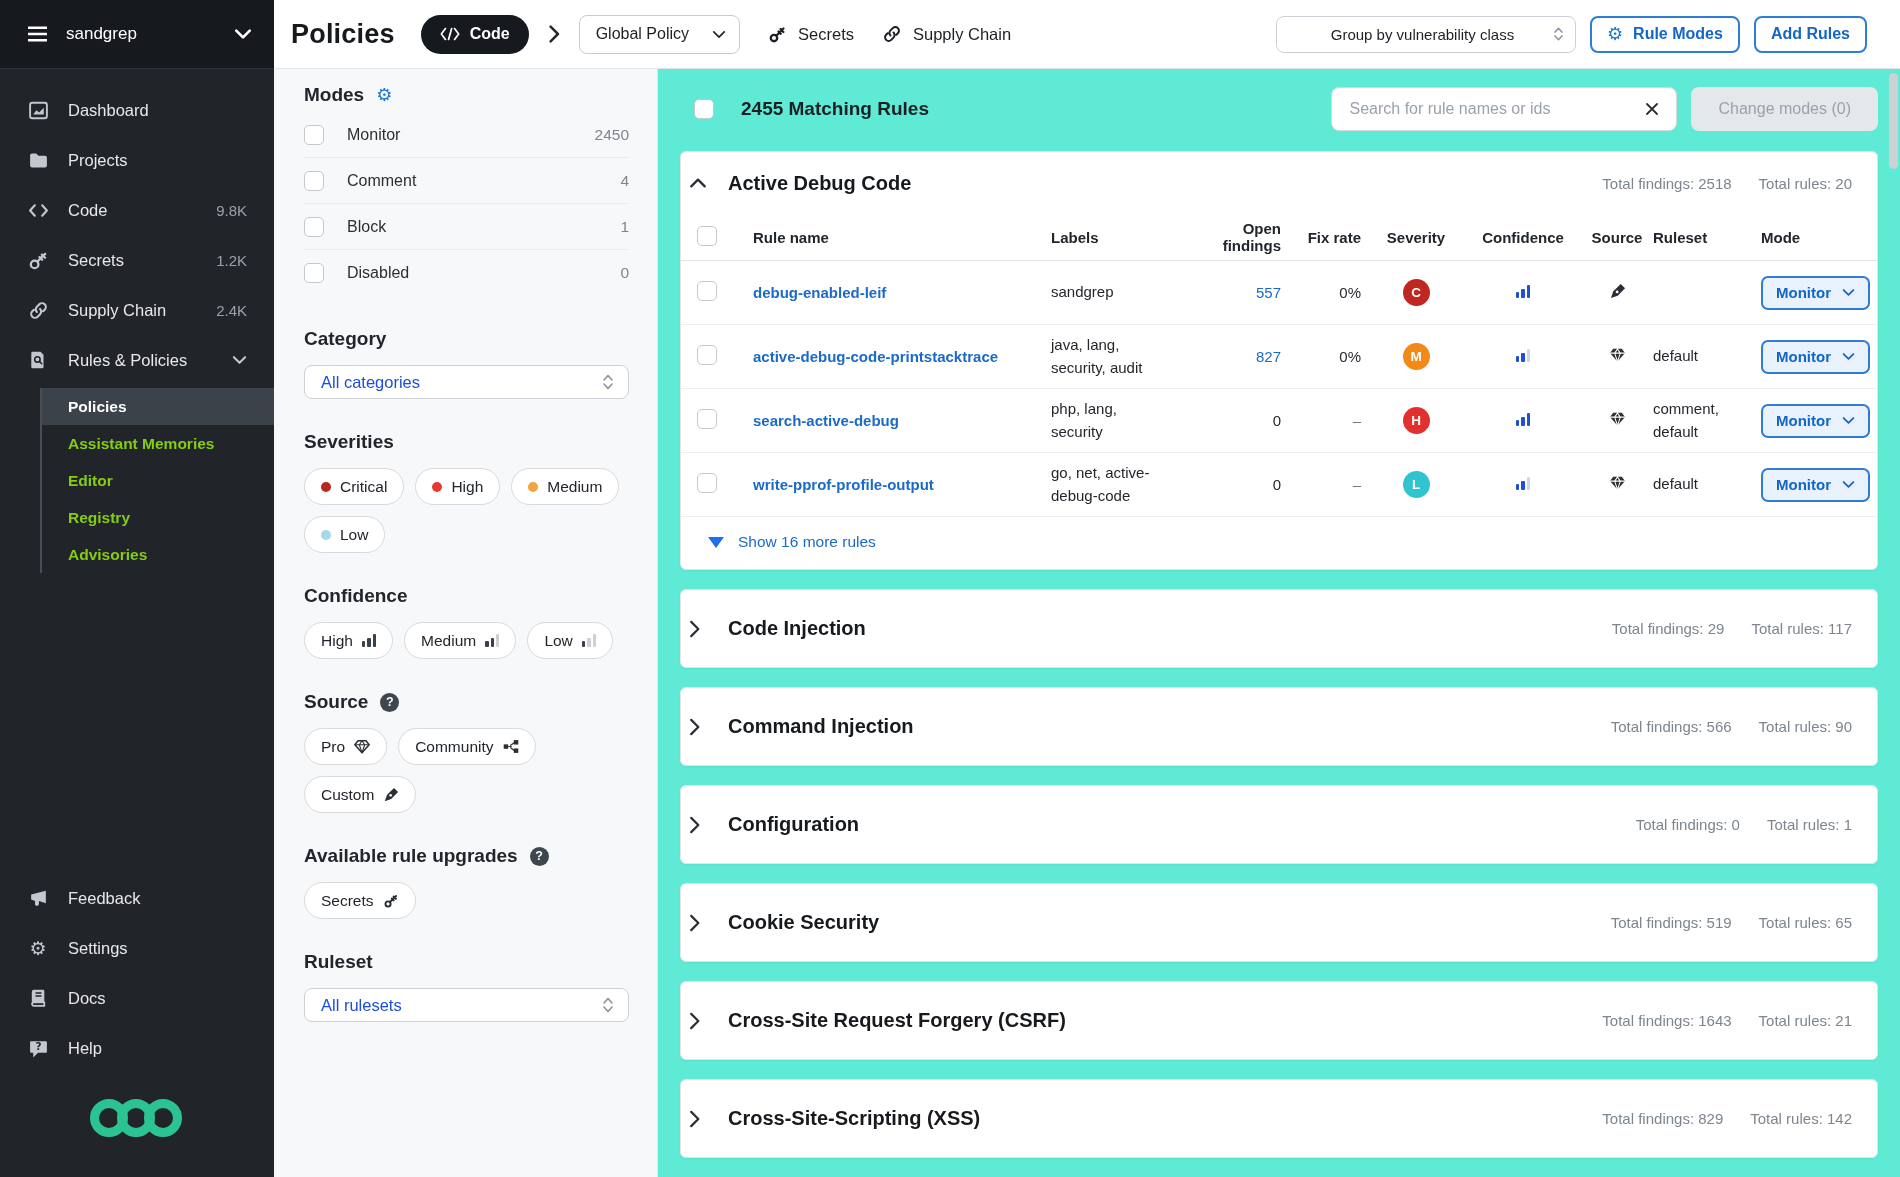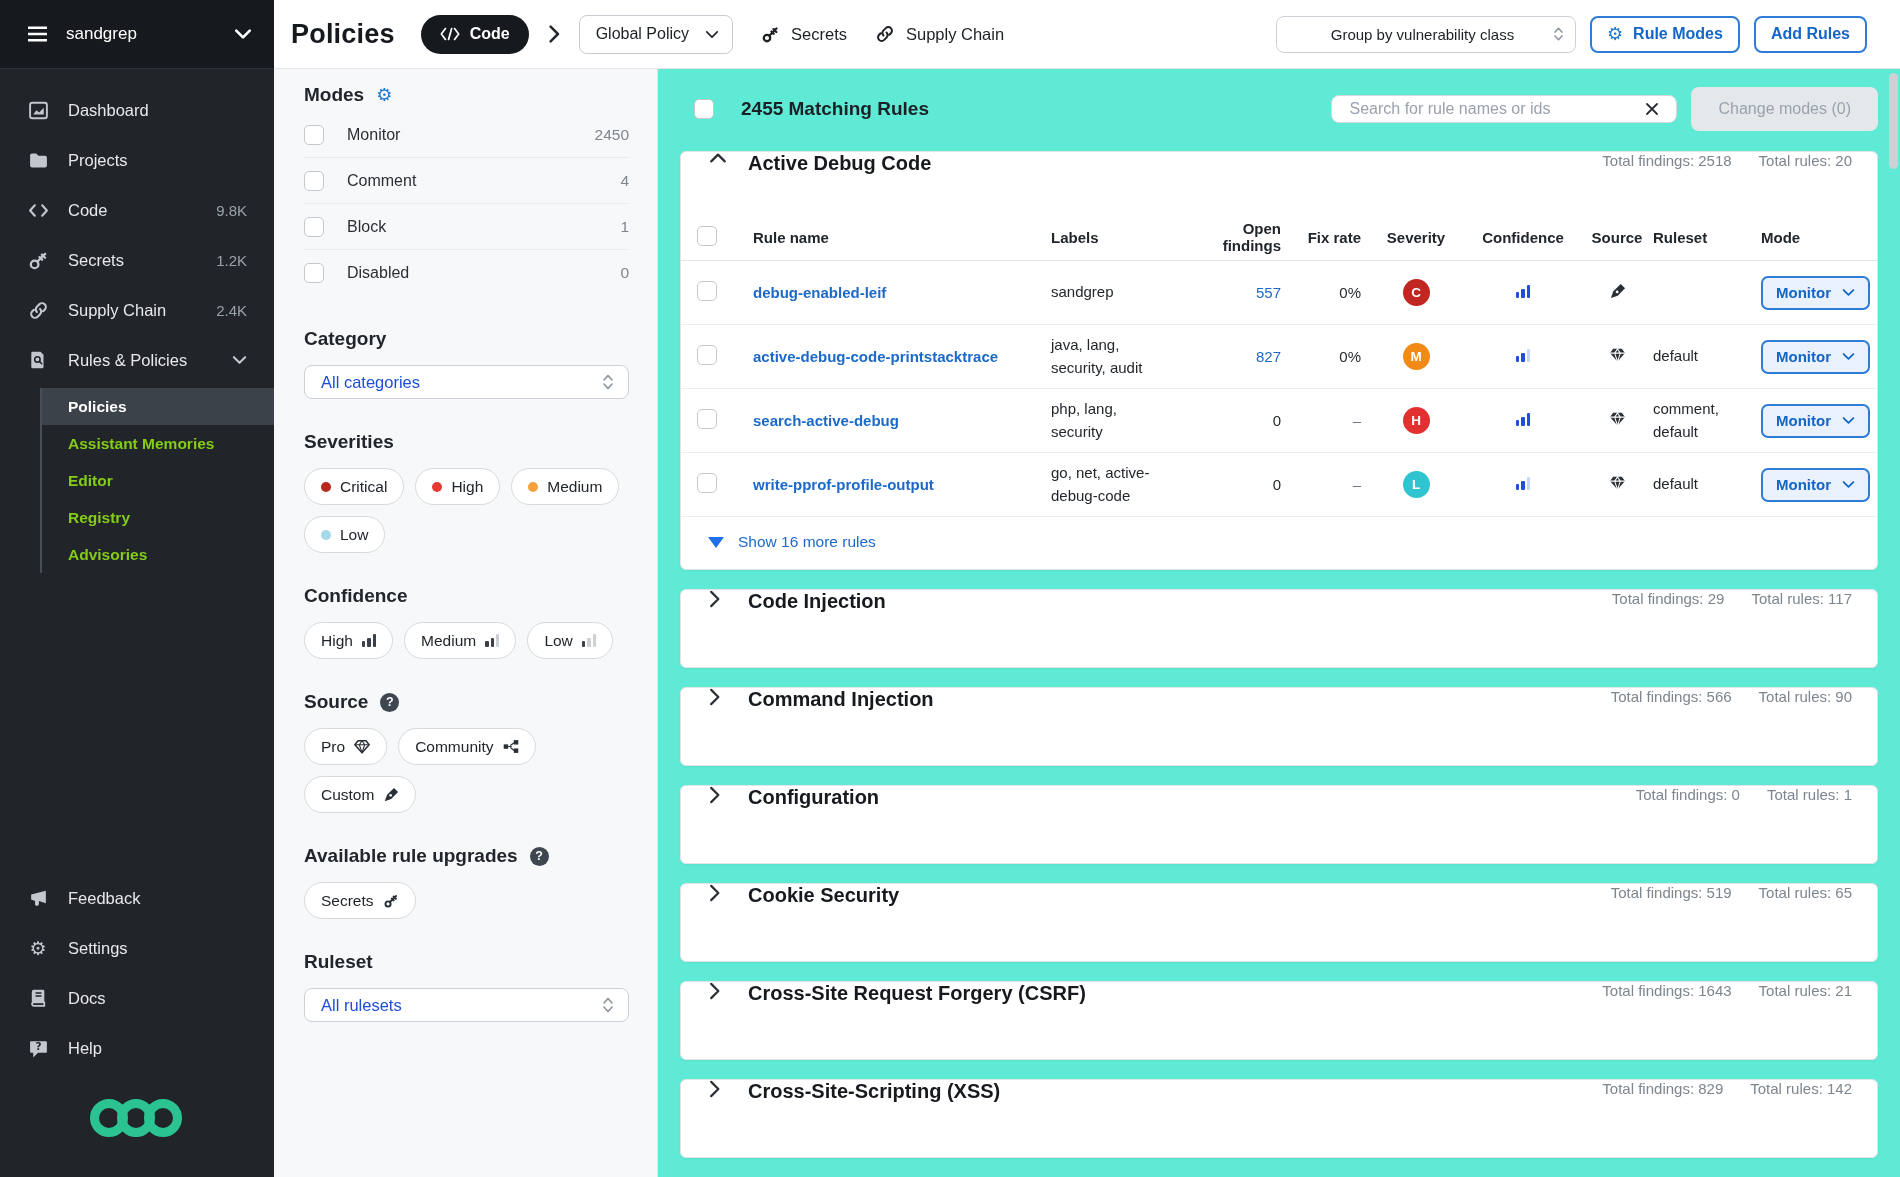--- a/index.html
+++ b/index.html
@@ -32,21 +32,21 @@
   .ring { width:38px; height:38px; border:9px solid #2cc392; border-radius:50%; flex:none; }
   .ring + .ring { margin-left:-11px; }
 
   
   .topbar { position:absolute; left:274px; top:0; right:0; height:69px; background:#fff;
     border-bottom:1px solid #e3e5e9; display:flex; align-items:center; padding:0 33px 0 17px; }
   .tb-title { margin:0 26px 0 0; font-size:27px; font-weight:700; color:#16191d; letter-spacing:.2px; }
   .pill-dark { display:flex; align-items:center; gap:10px; background:#16191d; color:#fff; border:none;
     border-radius:20px; height:39px; padding:0 19px; font-size:16px; font-weight:600; }
   .crumb-chev { margin:0 19px; color:#23272c; }
-  .select-btn { display:flex; align-items:center; gap:16px; background:#fff; border:1px solid #c7ccd2;
+  .select-btn { display:flex; align-items:center; gap:23px; background:#fff; border:1px solid #c7ccd2;
     border-radius:8px; height:39px; padding:0 13px 0 16px; font-size:16px; color:#1d2126; }
   .tb-link { display:flex; align-items:center; gap:11px; margin-left:28px; font-size:16.5px; color:#1d2126; text-decoration:none; }
   .tb-link .lk-ic { color:#1d2126; display:flex; }
   .tb-right { margin-left:auto; display:flex; align-items:center; gap:14px; }
   .groupby { width:300px; height:37px; border:1px solid #ccd1d7; border-radius:8px; background:#fff;
     display:flex; align-items:center; padding:0 11px 0 15px; font-size:15px; color:#1d2126; cursor:pointer;text-align:center; }
   .groupby .gb-text { flex:1; }
   .btn-outline { display:flex; align-items:center; gap:10px; height:37px; padding:0 15px; background:#fff;
     border:2px solid #2e7cd6; border-radius:8px; color:#1465c8; font-size:16px; font-weight:700; }
   .gear-blue { color:#1f7ad4; font-size:18px; line-height:1; }
@@ -83,32 +83,32 @@
   .bars-blue.lvl2 i:nth-child(3){ background:#c7d6f8; }
   .chip-ic { color:#2a2f35; display:flex; }
 
   
   .main { position:absolute; left:658px; top:69px; right:0; bottom:0; background:#5eead4;
     padding:17px 22px 0 22px; overflow:hidden; }
   .main-head { display:flex; align-items:center; height:46px; }
   .main-head .cb { margin-left:14px; margin-right:27px; }
   .mh-title { font-size:19px; font-weight:700; color:#1b2026; }
   .mh-right { margin-left:auto; display:flex; align-items:center; gap:14px; }
-  .search { width:346px; height:28px; background:#fff; border:1px solid #d4d8dd; border-radius:8px;
+  .search { width:346px; height:44px; background:#fff; border:1px solid #d4d8dd; border-radius:8px;
     display:flex; align-items:center; padding:0 14px 0 15px; }
   .search input { border:none; outline:none; flex:1; font-size:16px; color:#2a2f35; background:transparent;
     font-family:"Liberation Sans", sans-serif; }
   .search input::placeholder { color:#99a1ab; }
   .x-btn { background:none; border:none; padding:2px; color:#2a2f35; display:flex; }
   .chg-btn { height:44px; padding:0 27px; background:#e4e8eb; border:none; border-radius:8px;
     font-size:16px; color:#99a2ac; font-weight:500; cursor:default; }
 
   .card { background:#fff; border:1px solid #e2e4e8; border-radius:6px; margin-top:19px;
     box-shadow:0 1px 2px rgba(27,31,36,.05); }
-  .g-head { display:flex; align-items:flex-start; padding:0 25px 0 28px; }
+  .g-head { display:flex; align-items:center; padding:0 25px 0 8px; }
   .g-head.exp { height:62px; } .g-head.col { height:77px; }
   .g-chev { width:20px; color:#2a2f35; margin-right:19px; cursor:pointer; display:flex; }
   .g-title { font-size:20px; font-weight:700; color:#16191d; }
   .g-totals { margin-left:auto; display:flex; gap:27px; font-size:15px; color:#7d858e; }
 
   .rt-grid { display:grid; grid-template-columns:56px 298px 132px 104px 80px 98px 116px 72px 108px 1fr;
     align-items:center; padding:0 16px; }
   .t-head { height:47px; border-bottom:1px solid #e4e7ea; font-size:15px; font-weight:700; color:#21262c; }
   .row { min-height:64px; border-bottom:1px solid #eceef1; font-size:15px; color:#272c31; padding:9px 16px; }
   .rule-link { color:#1b6ac9; font-weight:700; font-size:15px; text-decoration:none; }

